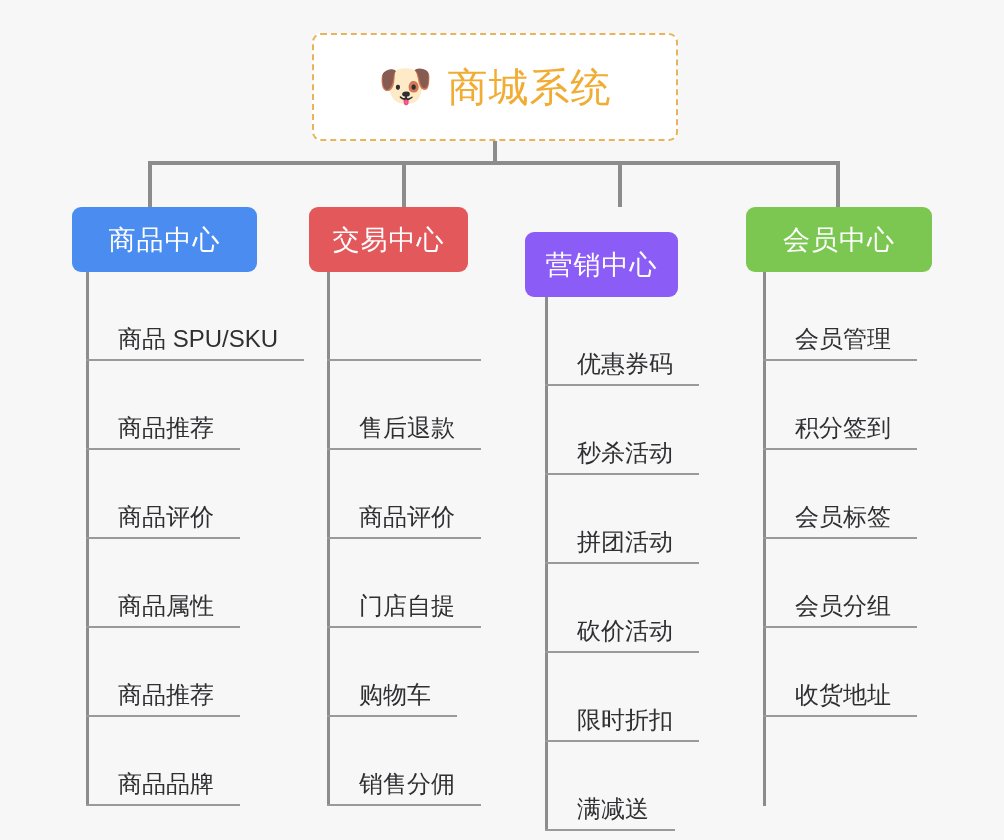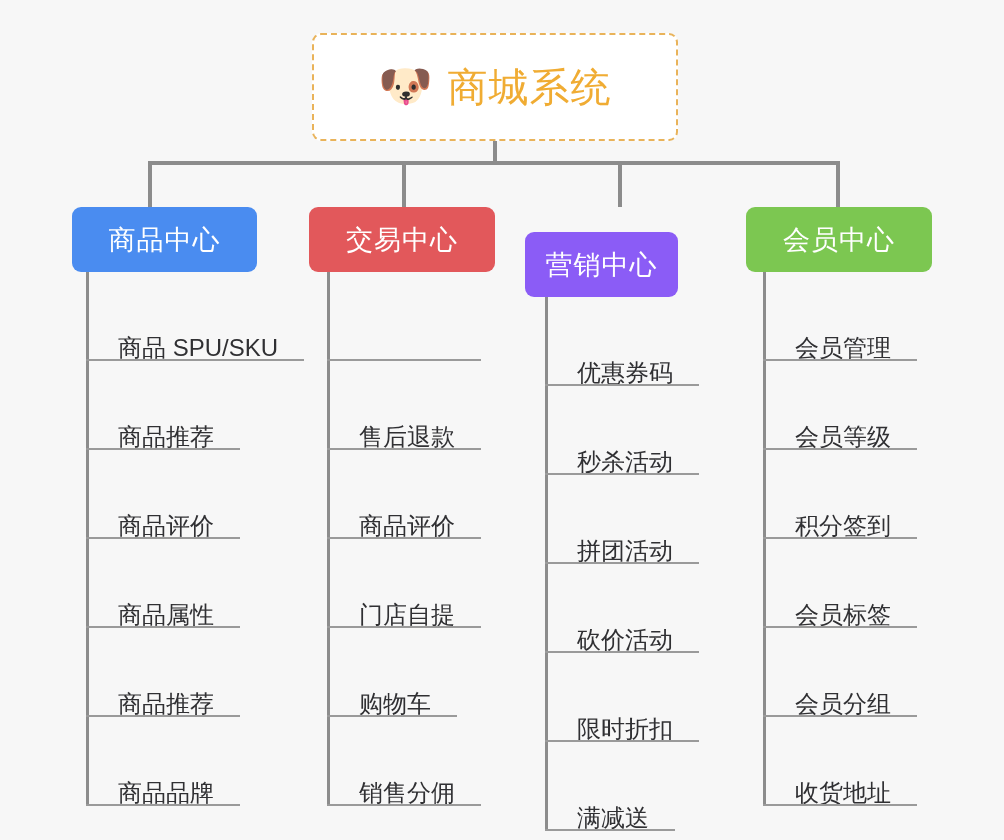--- a/index.html
+++ b/index.html
@@ -75,21 +75,21 @@
     border-radius: 9px;
     display: flex;
     align-items: center;
     justify-content: center;
     color: #ffffff;
     font-size: 27px;
     letter-spacing: 1px;
     white-space: nowrap;
   }
   .col-1 .cat-header { width: 185px; background: #4a8cf0; }
-  .col-2 .cat-header { width: 186px; background: #e2585b; }
+  .col-2 .cat-header { width: 159px; background: #e2585b; }
   .col-3 .cat-header { width: 153px; background: #8b5cf6; margin-top: 25px; }
   .col-4 .cat-header { width: 186px; background: #7cc751; }
 
   
   .rail-wrap {
     position: relative;
     padding-top: 0;
   }
   .rail {
     position: absolute;
@@ -119,20 +119,21 @@
   .col-1 .leaf-underline { left: 14px; }
   .col-2 .leaf-underline { left: 18px; }
   .col-3 .leaf-underline { left: 20px; }
   .col-4 .leaf-underline { left: 17px; }
 
   .leaf-label {
     position: relative;
     font-size: 24px;
     color: #303033;
     white-space: nowrap;
+    padding-bottom: 9px;
     line-height: 1.1;
   }
   .col-1 .leaf-label { padding-left: 46px; }
   .col-2 .leaf-label { padding-left: 50px; }
   .col-3 .leaf-label { padding-left: 52px; }
   .col-4 .leaf-label { padding-left: 49px; margin-top: 16px; }
 </style>
 </head>
 <body>
 
@@ -251,24 +252,20 @@
   <div class="column col-4">
     <div class="cat-header">会员中心</div>
     <div class="rail-wrap">
       <div class="rail" style="height: 534px;"></div>
       <div class="leaf-list">
         <div class="leaf-item">
           <span class="leaf-label">会员管理</span>
           <span class="leaf-underline" style="width: 154px;"></span>
         </div>
         <div class="leaf-item">
-          <span class="leaf-label">会员等级</span>
-          <span class="leaf-underline" style="width: 154px;"></span>
-        </div>
-        <div class="leaf-item">
           <span class="leaf-label">积分签到</span>
           <span class="leaf-underline" style="width: 154px;"></span>
         </div>
         <div class="leaf-item">
           <span class="leaf-label">会员标签</span>
           <span class="leaf-underline" style="width: 154px;"></span>
         </div>
         <div class="leaf-item">
           <span class="leaf-label">会员分组</span>
           <span class="leaf-underline" style="width: 154px;"></span>

